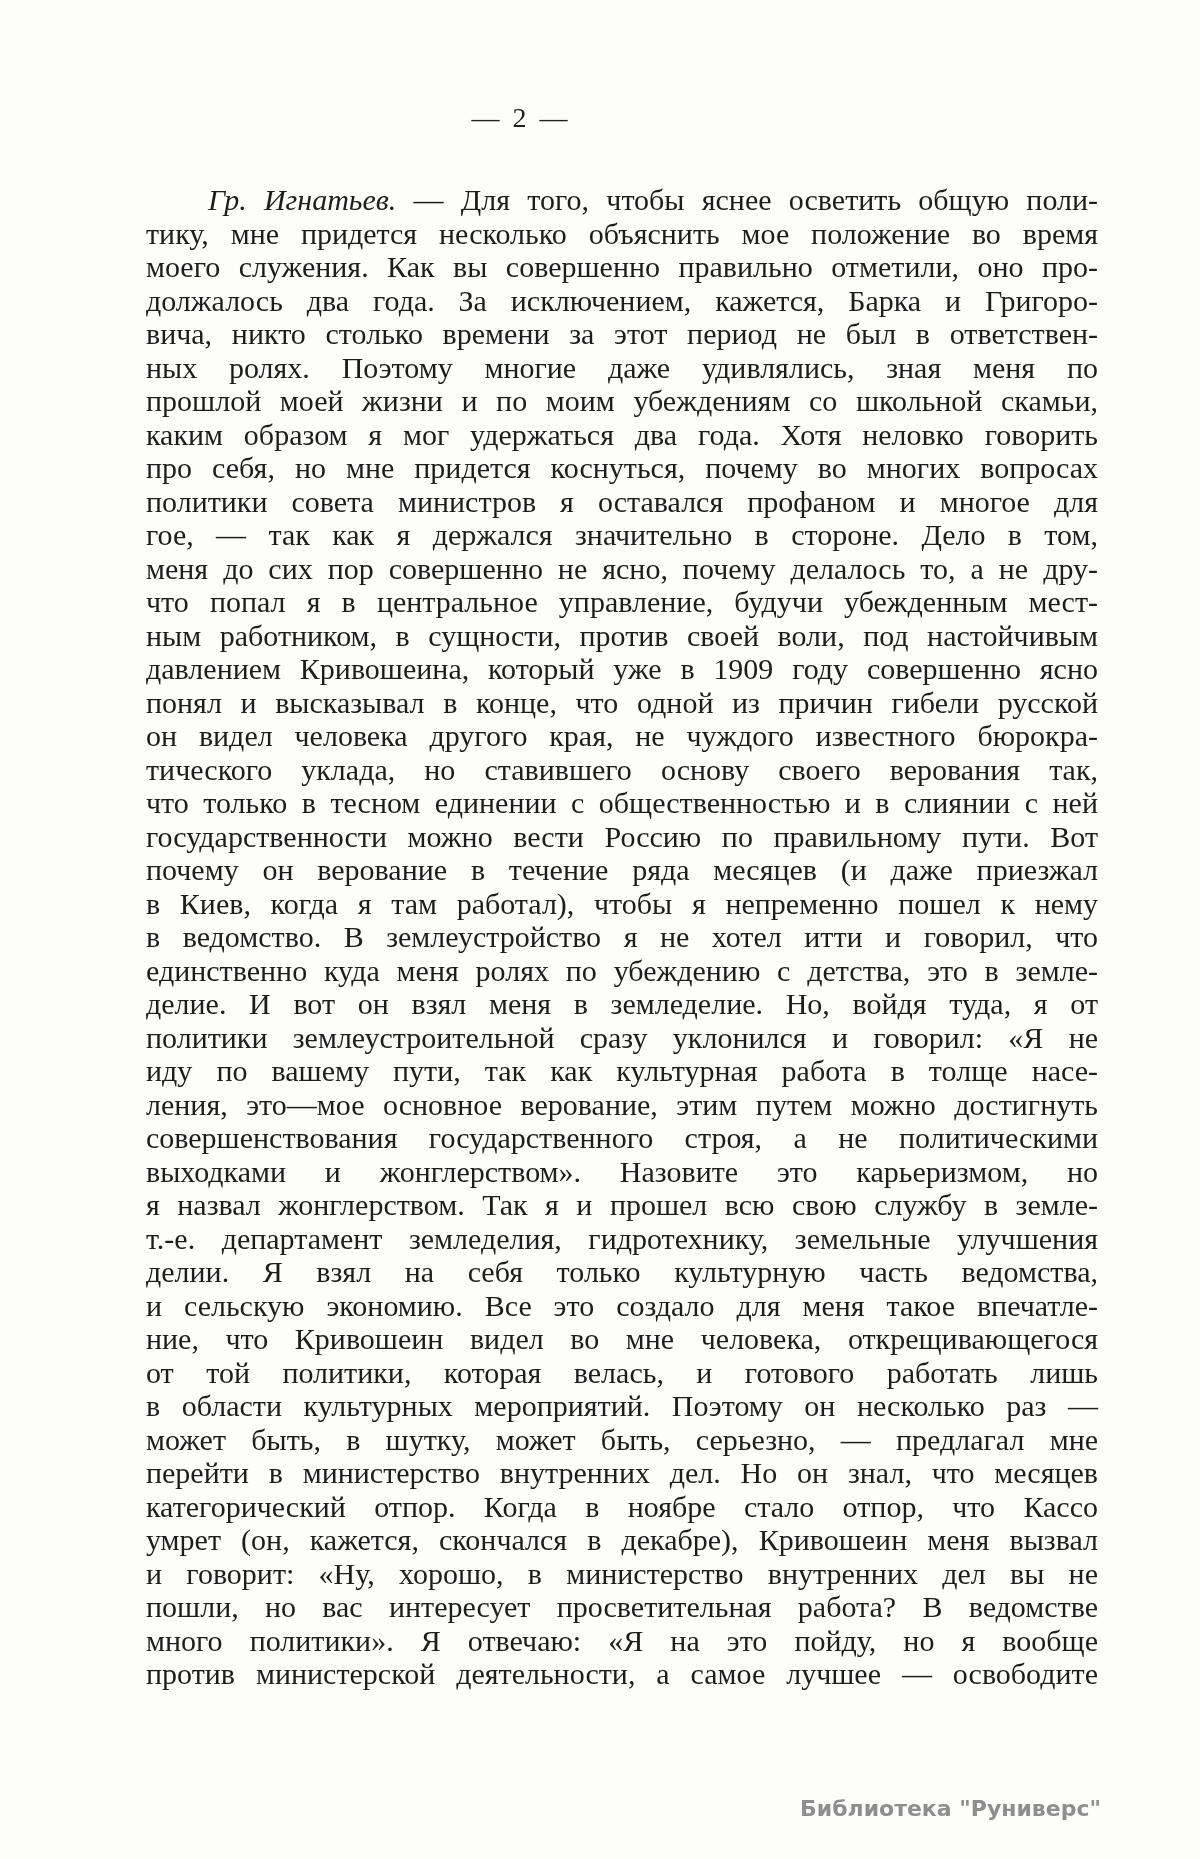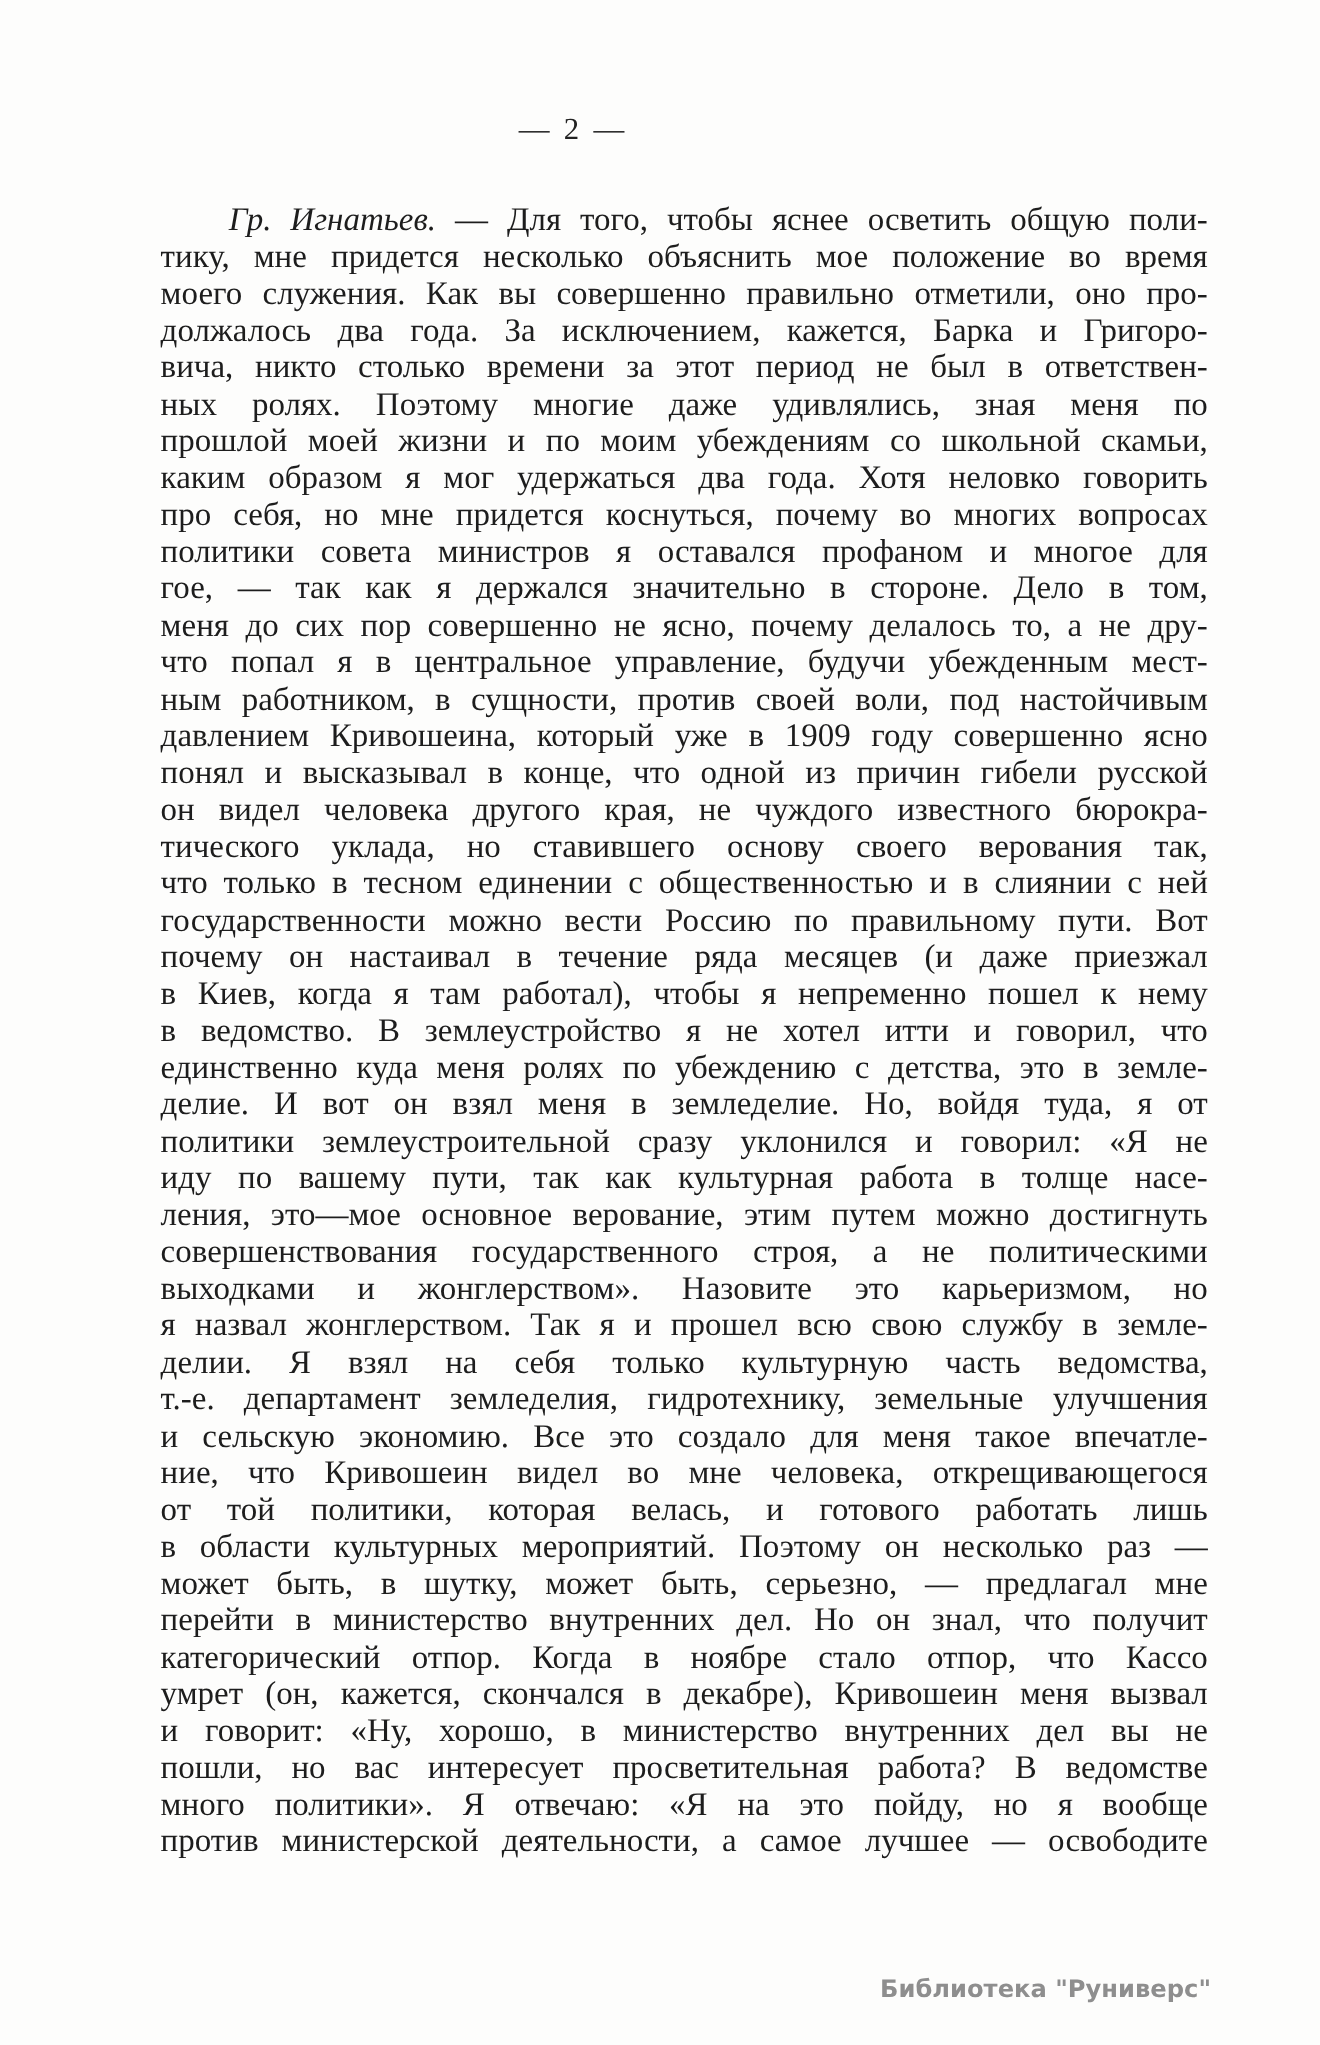--- a/index.html
+++ b/index.html
@@ -71,39 +71,39 @@
         <div class="line">гое, — так как я держался значительно в стороне.  Дело в том,</div>
         <div class="line">меня до сих пор совершенно не ясно, почему делалось то, а не дру-</div>
         <div class="line">что попал я в центральное управление, будучи убежденным мест-</div>
         <div class="line">ным работником, в сущности, против своей воли, под настойчивым</div>
         <div class="line">давлением Кривошеина, который уже в 1909 году совершенно ясно</div>
         <div class="line">понял и высказывал в конце, что одной из причин гибели русской</div>
         <div class="line">он видел человека другого края, не чуждого известного бюрокра-</div>
         <div class="line">тического уклада, но ставившего основу своего верования так,</div>
         <div class="line">что только в тесном единении с общественностью и в слиянии с ней</div>
         <div class="line">государственности можно вести Россию по правильному пути. Вот</div>
-        <div class="line">почему он настаивал в течение ряда месяцев (и даже приезжал</div>
+        <div class="line">почему он верование в течение ряда месяцев (и даже приезжал</div>
         <div class="line">в Киев, когда я там работал), чтобы я непременно пошел к нему</div>
         <div class="line">в ведомство.  В землеустройство я не хотел итти и говорил, что</div>
         <div class="line">единственно куда меня ролях по убеждению с детства, это в земле-</div>
         <div class="line">делие.  И вот он взял меня в земледелие.  Но, войдя туда, я от</div>
         <div class="line">политики землеустроительной сразу уклонился и говорил: «Я не</div>
         <div class="line">иду по вашему пути, так как культурная работа в толще насе-</div>
         <div class="line">ления, это—мое основное верование, этим путем можно достигнуть</div>
         <div class="line">совершенствования государственного строя, а не политическими</div>
         <div class="line">выходками и жонглерством».  Назовите это карьеризмом, но</div>
         <div class="line">я назвал жонглерством.  Так я и прошел всю свою службу в земле-</div>
+        <div class="line">т.-е. департамент земледелия, гидротехнику, земельные улучшения</div>
         <div class="line">делии.  Я взял на себя только культурную часть ведомства,</div>
-        <div class="line">т.-е. департамент земледелия, гидротехнику, земельные улучшения</div>
         <div class="line">и сельскую экономию.  Все это создало для меня такое впечатле-</div>
         <div class="line">ние, что Кривошеин видел во мне человека, открещивающегося</div>
         <div class="line">от той политики, которая велась, и готового работать лишь</div>
         <div class="line">в области культурных мероприятий.  Поэтому он несколько раз —</div>
         <div class="line">может быть, в шутку, может быть, серьезно, — предлагал мне</div>
-        <div class="line">перейти в министерство внутренних дел.  Но он знал, что получит</div>
+        <div class="line">перейти в министерство внутренних дел.  Но он знал, что месяцев</div>
         <div class="line">категорический отпор.  Когда в ноябре стало отпор, что Кассо</div>
         <div class="line">умрет (он, кажется, скончался в декабре), Кривошеин меня вызвал</div>
         <div class="line">и говорит: «Ну, хорошо, в министерство внутренних дел вы не</div>
         <div class="line">пошли, но вас интересует просветительная работа?  В ведомстве</div>
         <div class="line">много политики».  Я отвечаю: «Я на это пойду, но я вообще</div>
         <div class="line">против министерской деятельности, а самое лучшее — освободите</div>
       </div>
   </div>
 
   <div class="watermark">Библиотека "Руниверс"</div>

